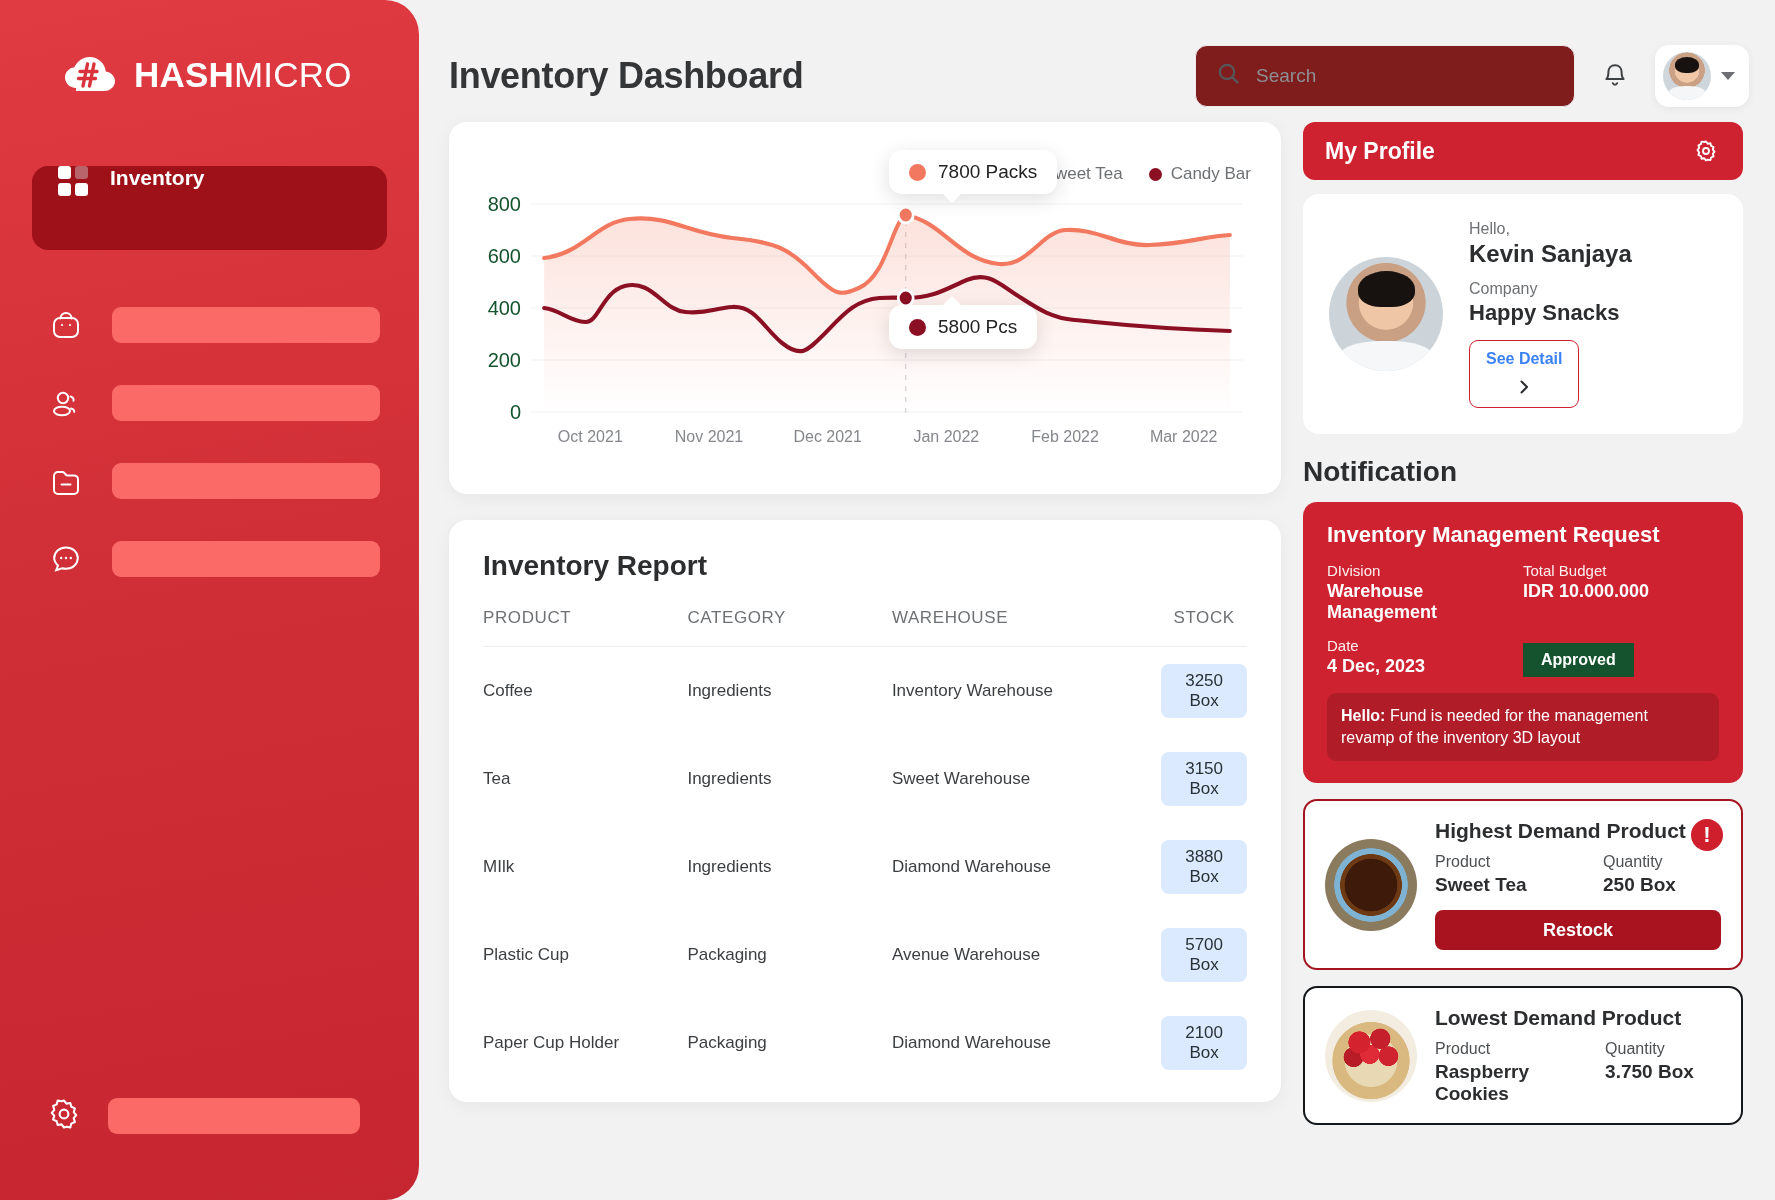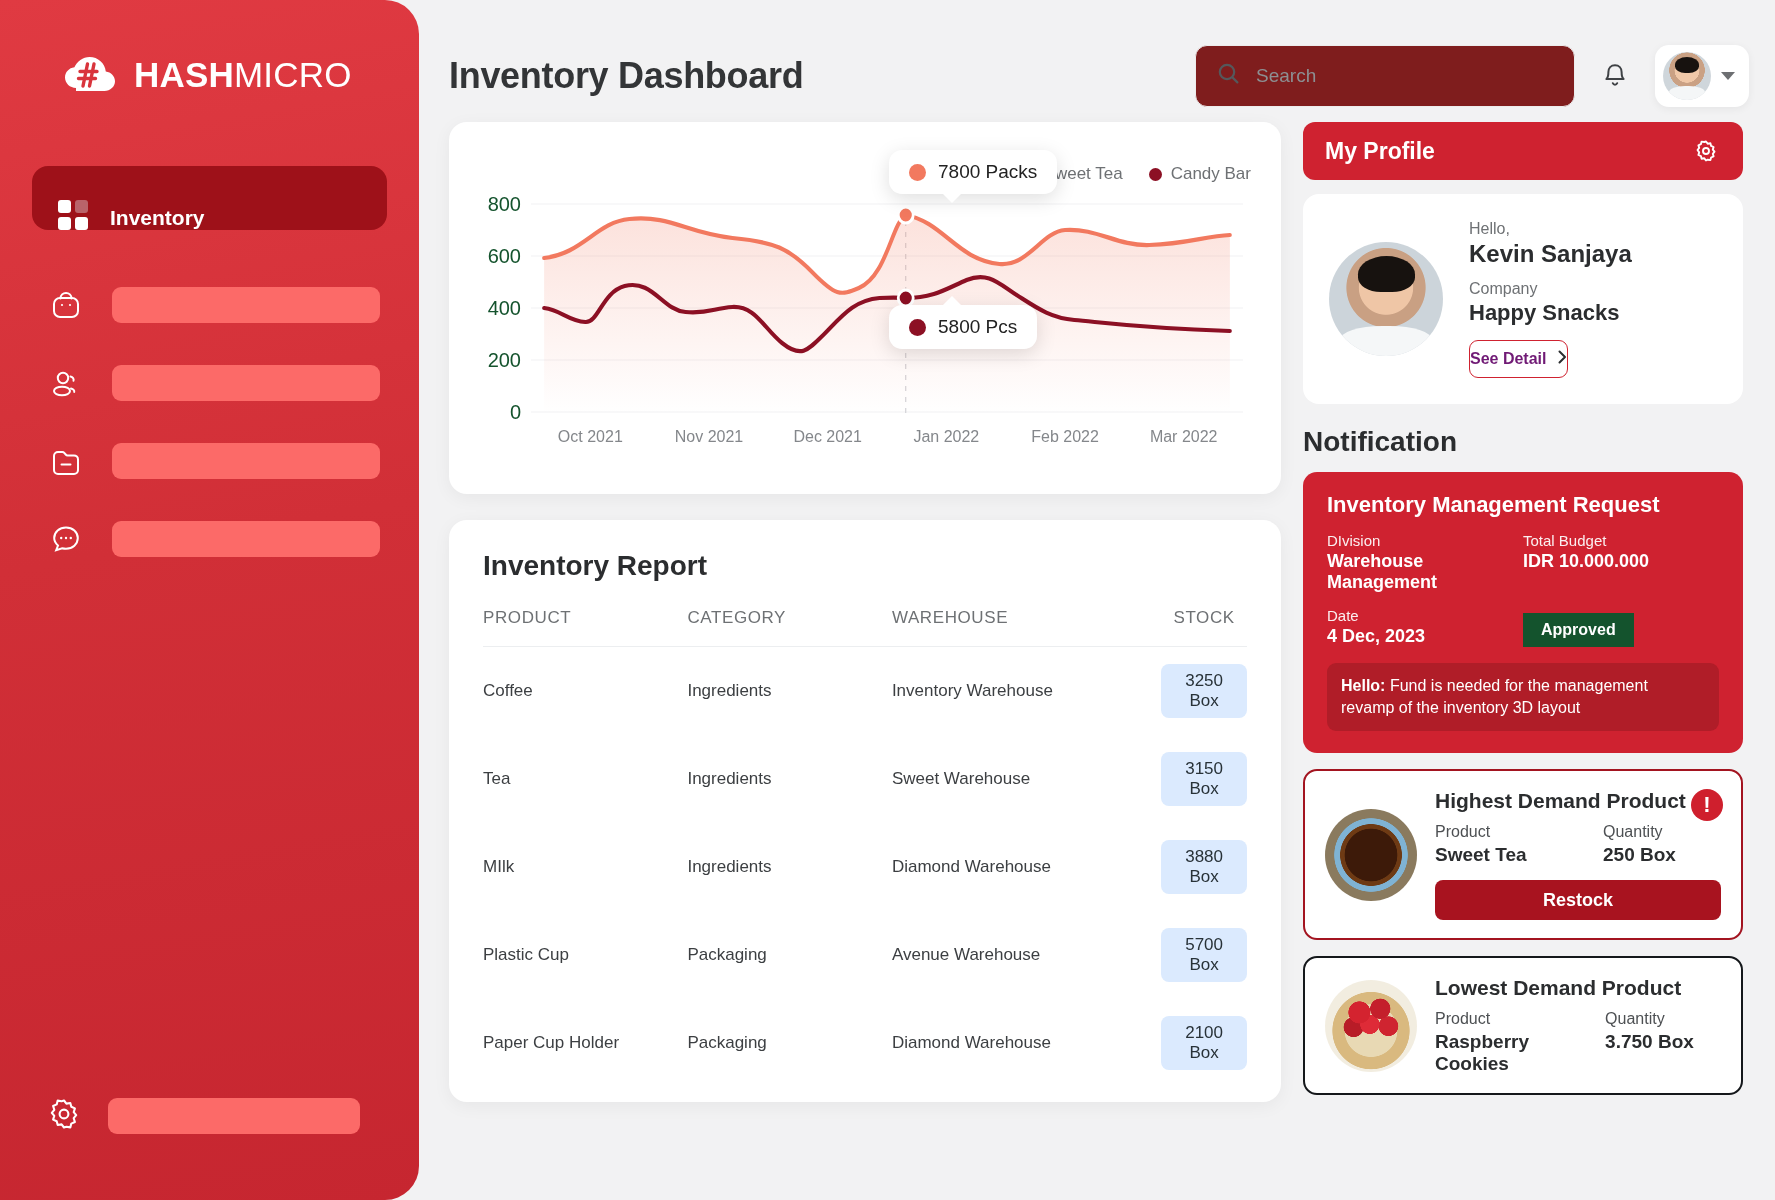--- a/index.html
+++ b/index.html
@@ -19,23 +19,23 @@
     position: relative; flex: 0 0 419px;
     padding: 0 22px;
   }
   .brand { display:flex; align-items:center; gap:14px; padding: 52px 0 0 40px; }
   .brand-logo { width: 58px; height: 46px; position: relative; }
   .brand-text { font-size: 35px; font-weight: 700; letter-spacing:.2px; color:#fff; }
   .brand-text .light { font-weight: 400; }
 
   .nav-active {
     margin: 68px 10px 0 10px;
-    height: 64px; border-radius: 16px;
+    height: 84px; border-radius: 16px;
     background: #9e1119;
-    display:flex; align-items:flex-end; gap: 22px; padding-left: 26px;
+    display:flex; align-items:flex-start; gap: 22px; padding-left: 26px;
     color:#fff; font-size: 21px; font-weight: 700;
   }
   .grid-icon { width: 30px; height: 30px; display:grid; grid-template-columns: 13px 13px; grid-template-rows: 13px 13px; gap: 4px; }
   .grid-icon i { display:block; background:#fff; border-radius: 3px; }
   .grid-icon i.dim { background:#b9636a; }
 
   .nav-list { margin-top: 36px; }
   .nav-row { display:flex; align-items:center; height: 78px; padding-left: 22px; gap: 24px; }
   .nav-row .ico { width: 44px; height: 44px; flex:0 0 44px; display:flex; align-items:center; justify-content:center; }
   .nav-row .bar { height: 36px; width: 268px; background:#fc6a68; border-radius: 9px; }
@@ -126,22 +126,22 @@
     width: 114px; height: 114px; border-radius: 50%; flex:0 0 114px; position:relative; overflow:hidden;
     background: radial-gradient(circle at 50% 40%, #efc6a6 0 30%, #c9a083 31% 44%, #ccd4da 45% 100%);
   }
   .profile-pic .hair { position:absolute; left:25%; top:12%; width:50%; height:32%; background:#17120f; border-radius: 50% 50% 40% 40%; }
   .profile-pic .shirt { position:absolute; left:10%; bottom:0; width:80%; height:26%; background:#f5f7f8; border-radius: 46% 46% 0 0; }
   .hello { font-size: 16px; color:#6e7174; }
   .pname { font-size: 24px; font-weight: 700; color:#2b2d2f; margin: 2px 0 12px; }
   .pcompany { font-size: 16px; color:#6e7174; }
   .pcname { font-size: 22px; font-weight: 700; color:#2b2d2f; margin: 2px 0 14px; }
   .see-detail {
-    display:inline-flex; align-items:center; gap: 12px; border:1px solid #cf2230; color:#701a75;
-    background:#fff; border-radius: 9px; padding: 9px 0; font-size: 16px; font-weight: 700;
+    display:inline-flex; align-items:center; gap: 12px; border:1px solid #cf2230; color:#3b82f6;
+    background:#fff; border-radius: 9px; padding: 9px 16px; font-size: 16px; font-weight: 700; flex-direction: column;
   }
 
   .notif-title { font-size: 28px; font-weight: 700; color:#2b2d2f; margin: 22px 0 14px; }
   .notif-card { background:#cf2230; border-radius: 14px; padding: 20px 24px 22px; color:#fff; }
   .notif-h { font-size: 22px; font-weight: 700; margin-bottom: 14px; }
   .nrow { display:flex; }
   .ncol { flex:1; }
   .nlabel { font-size: 15px; opacity:.93; }
   .nvalue { font-size: 18px; font-weight: 700; margin-top: 2px; }
   .badge-approved {

